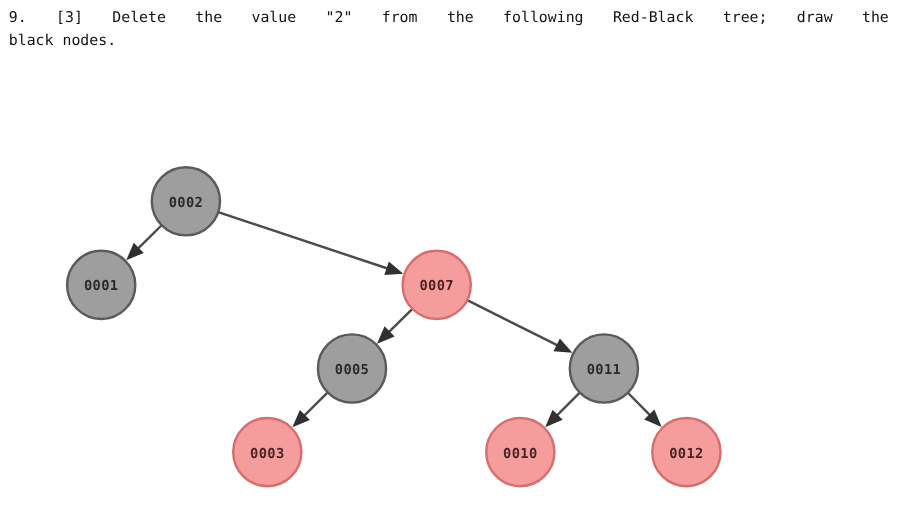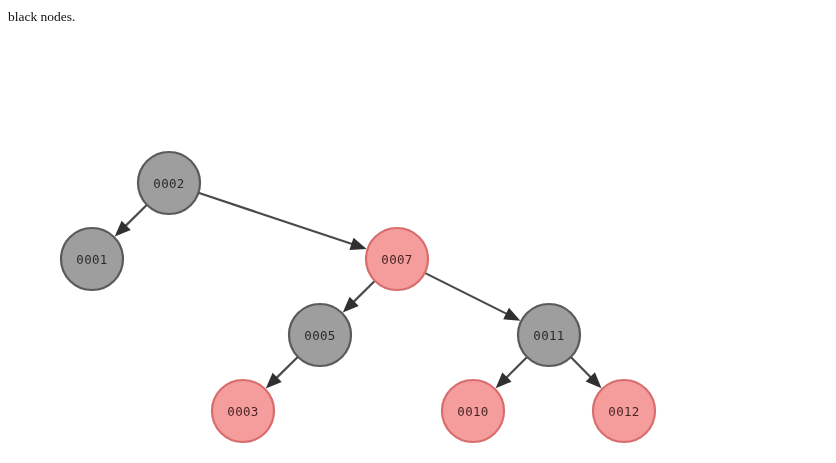--- a/index.html
+++ b/index.html
@@ -30,30 +30,30 @@
     white-space: normal;
   }
   #question-text .qline {
     display: block;
     text-align: justify;
     text-align-last: justify;
   }
   #question-text .qline.last {
     text-align: left;
     text-align-last: left;
-    font-family: Liberation Serif, serif;
   }
 
   
   #tree-canvas {
     position: absolute;
     left: 0;
     top: 0;
     width: 836px;
     height: 456px;
+    font-weight: bold;
   }
   #tree-svg {
     position: absolute;
     left: 0;
     top: 0;
   }
 
   .node-group { }
   .node-circle-black {
     fill: #9e9e9e;
@@ -84,20 +84,21 @@
   }
   .edge-head {
     fill: #303030;
     stroke: none;
   }
 </style>
 </head>
 <body>
 
 <div id="question-text">
+  <span class="qline">9. [3] Delete the value "2" from the following Red-Black tree; draw the</span>
   <span class="qline last">black nodes.</span>
 </div>
 
 <div id="tree-canvas">
   <svg id="tree-svg" width="836" height="463">
     <g id="edges-layer">
         <g class="edge-group">
           <line x1="146.93689102946877" y1="204.77657508779708" x2="124.02709366690019" y2="227.3888426144881" class="edge-line"></line>
           <polygon points="114.77482216312902,236.52095474808044 121.59617717789736,220.65529637023508 130.72828931148968,229.90756787400625" class="edge-head"></polygon>
         </g>

